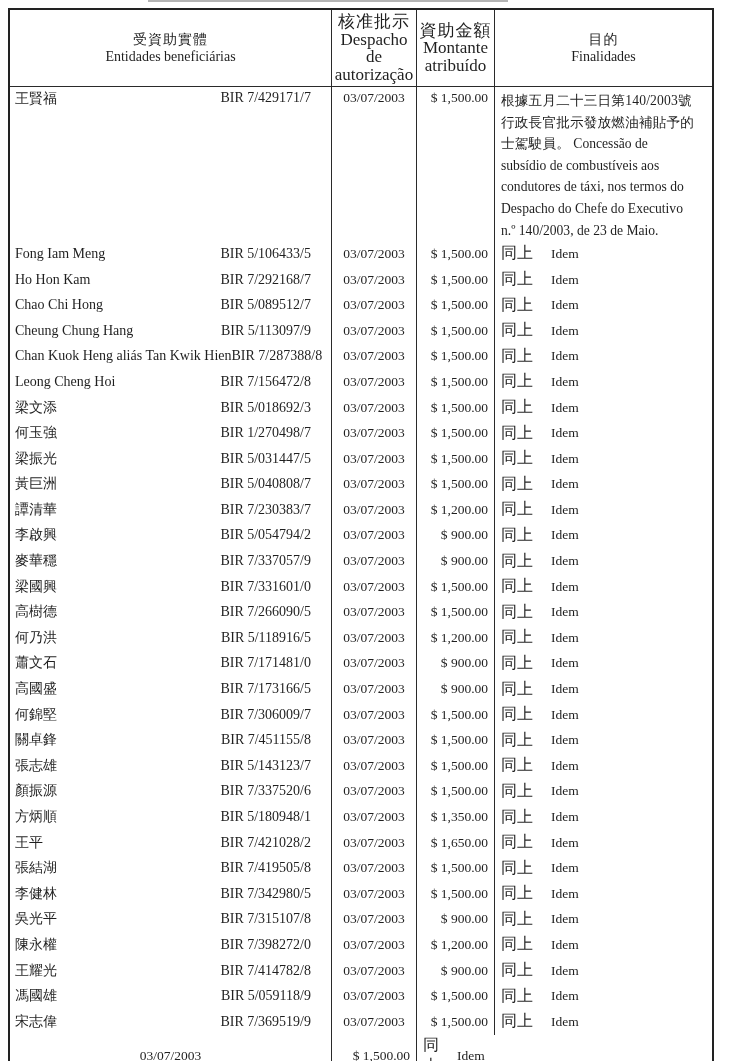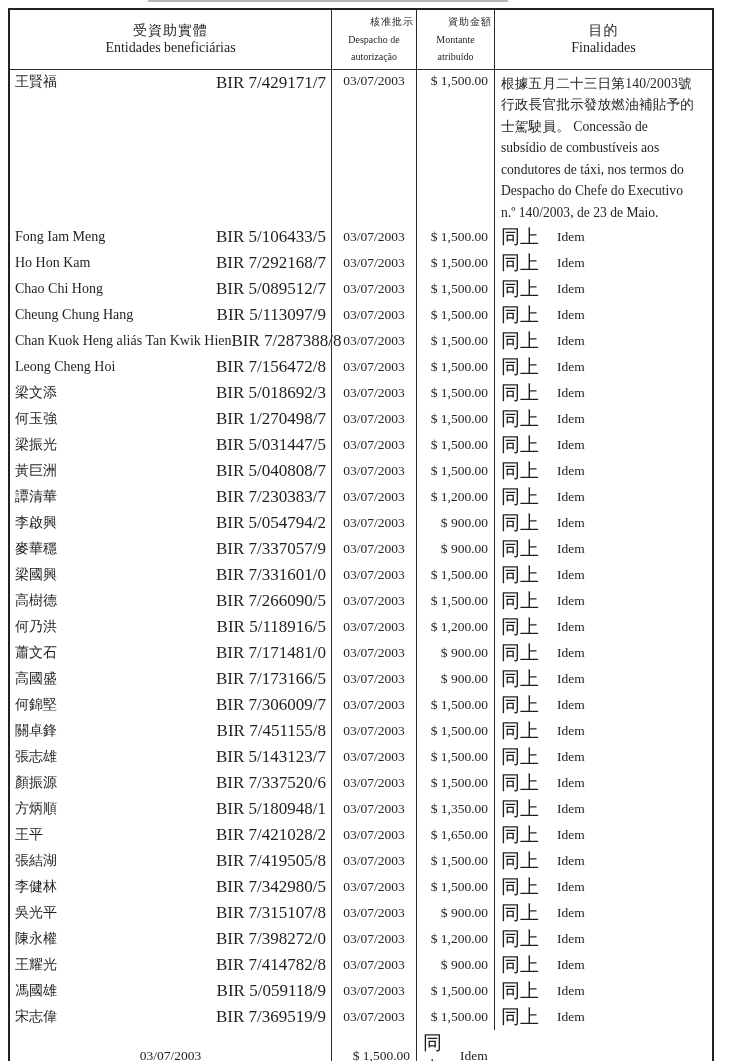--- a/index.html
+++ b/index.html
@@ -25,30 +25,30 @@
   }
   .thead { border-bottom: 1px solid #2a2a2a; }
   .cell { border-right: 1px solid #2a2a2a; }
   .cell:last-child { border-right: none; }
   .hcell {
     display: flex; flex-direction: column; justify-content: center; align-items: center;
     text-align: center; min-height: 56px; padding: 3px 2px;
     font-size: 14px; line-height: 17.5px;
   }
   .hcell .zh { letter-spacing: 1px; }
-  .thead .cell-mid { font-size: 10px; align-items: flex-end; }
+  .thead .cell-mid { font-size: 17px; }
   .trow { min-height: 25.6px; }
   .trow .cell { display: flex; align-items: center; font-size: 13.5px; }
-  .cell-entity { justify-content: space-between; padding: 0 5px 0 5px; }
+  .cell-entity { justify-content: space-between; padding: 0 20px 0 5px; }
   .cell-entity .ename { font-size: 14px; white-space: nowrap; }
-  .cell-entity .ebir { font-size: 17px; white-space: nowrap; }
+  .cell-entity .ebir { font-size: 14px; white-space: nowrap; }
   .cell-date { justify-content: center; }
   .cell-amount { justify-content: flex-end; padding-right: 6px; }
   .cell-purpose { padding-left: 6px; padding-right: 17px; }
-  .cell-purpose .idem-zh { font-size: 19px; }
+  .cell-purpose .idem-zh { font-size: 16px; }
   .cell-purpose .idem-pt { margin-left: 18px; }
   .trow.first { min-height: 130px; }
   .trow.first .cell { align-items: flex-start; padding-top: 3px; }
   .trow.first .cell-purpose { display: block; line-height: 21.6px; font-size: 13.6px; }
   .trow.first .cell-purpose .pzh { letter-spacing: .2px; }
 </style>
 </head>
 <body>
 
 <div class="scan-artifact"></div>

